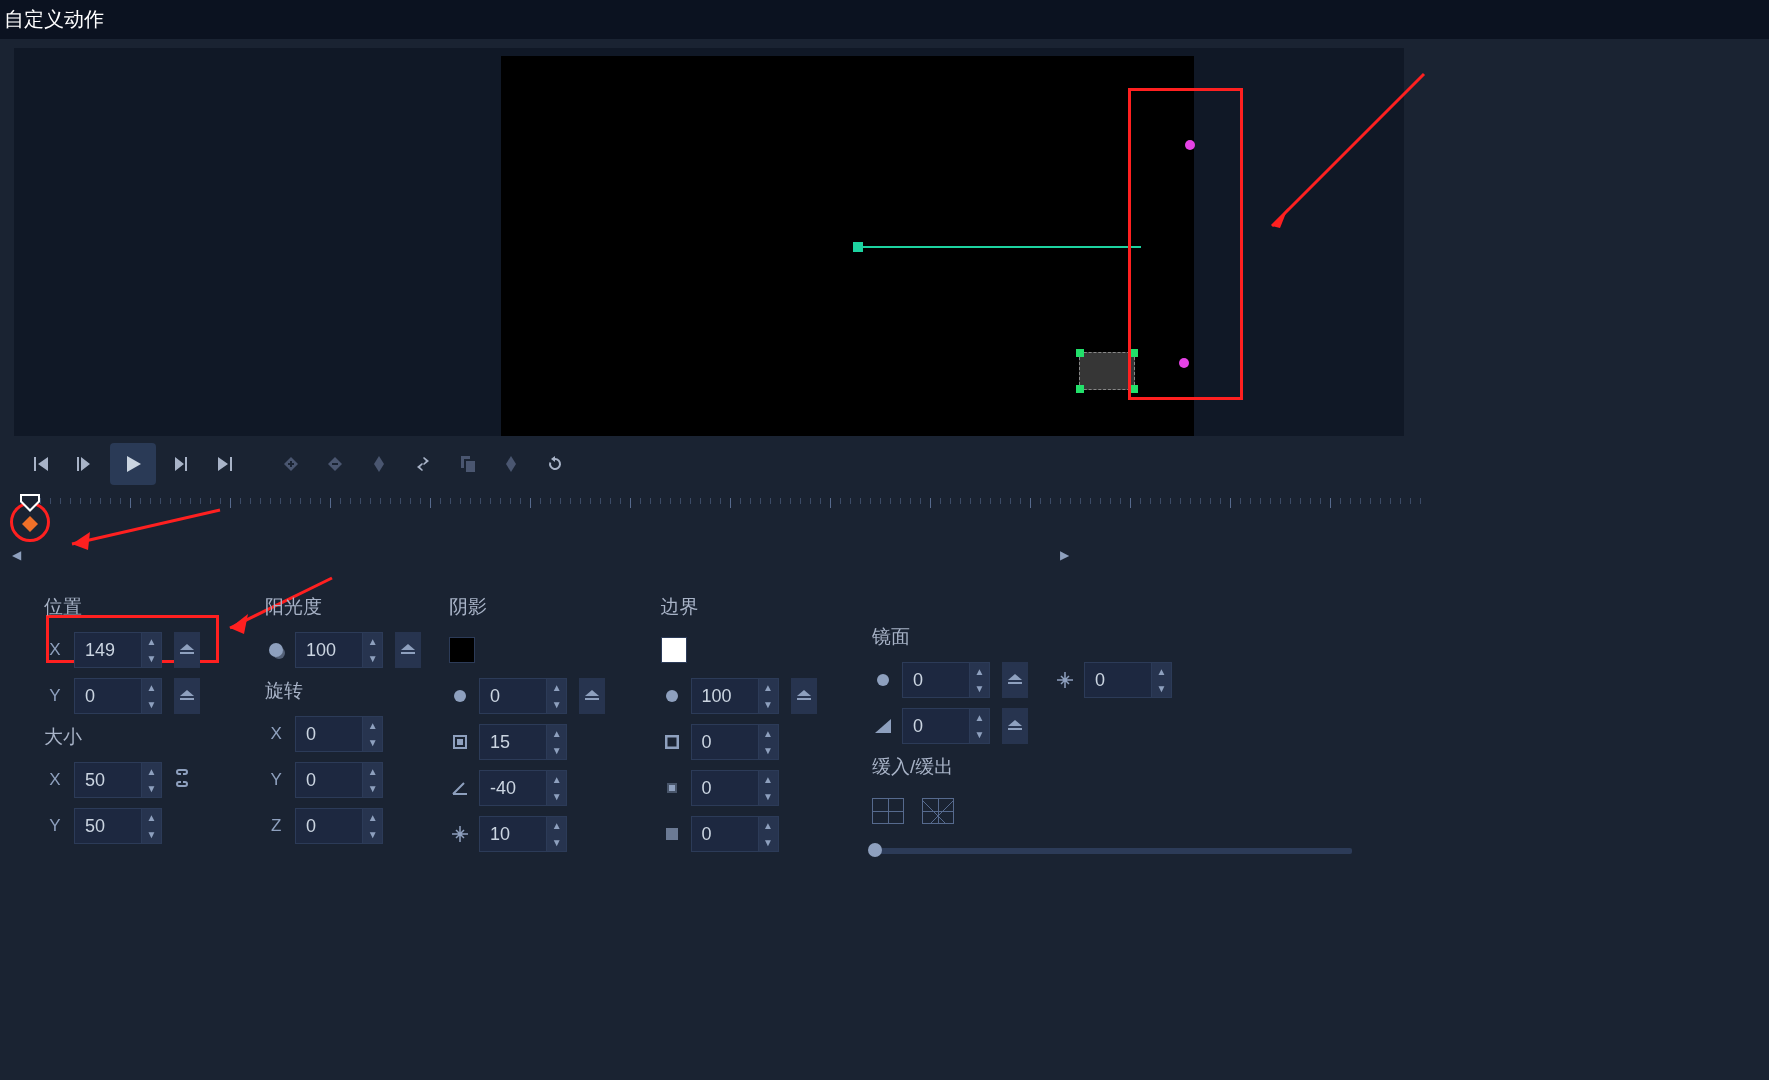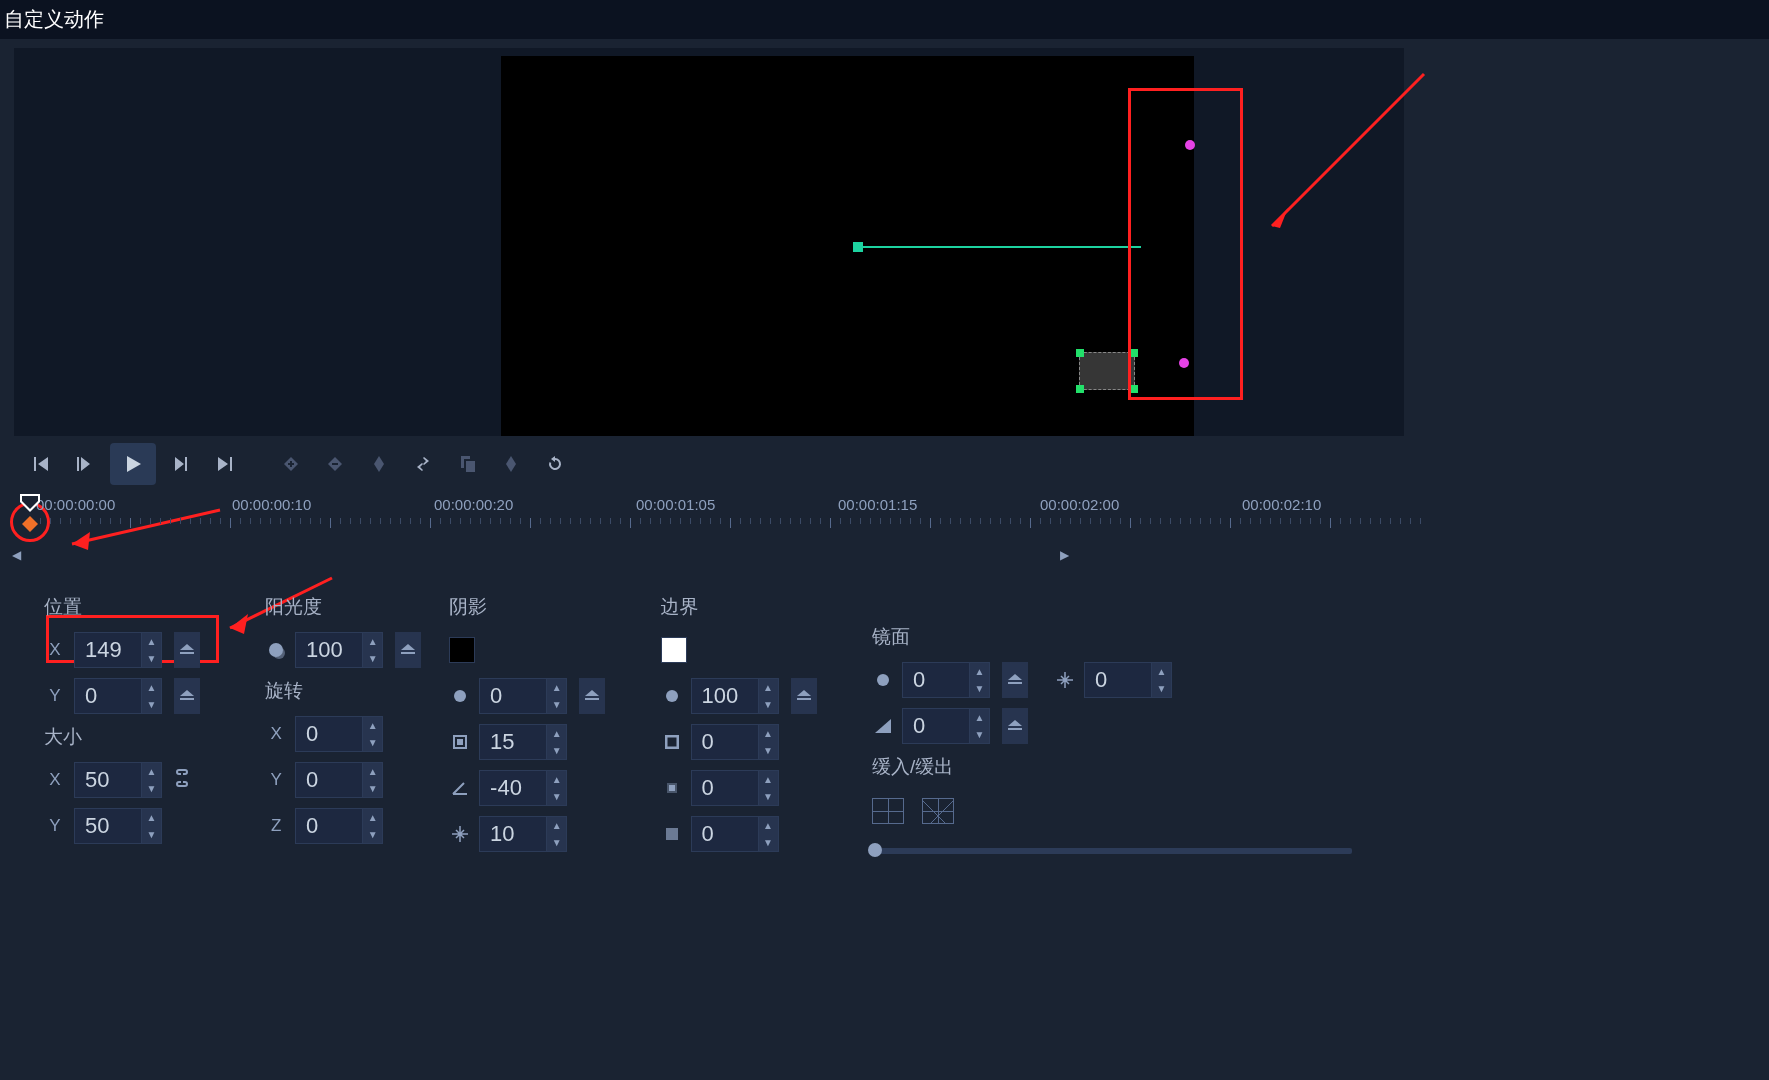--- a/index.html
+++ b/index.html
@@ -36,21 +36,21 @@
 .kf-marker { position:absolute; top:20px; }
 .tl-arrow { position:absolute; color:#8ea0be; font-size:12px; }
 
 .props { position:absolute; left:14px; top:586px; width:1390px; display:flex; gap:28px; padding:6px 30px; }
 .propcol { display:flex; flex-direction:column; gap:6px; }
 .propcol .section-label { color:#a8b3c7; font-size:19px; margin-bottom:4px; margin-top:2px; }
 .prow { display:flex; align-items:center; gap:8px; height:40px; }
 .prow .plabel { width:22px; color:#8ea0be; font-size:17px; text-align:center; }
 .iconlabel { width:22px; height:22px; display:flex; align-items:center; justify-content:center; color:#8ea0be; }
 .numfield { display:flex; align-items:center; background:#1d2840; border:1px solid #2c3b58; height:36px; }
-.numfield input { background:transparent; border:0; color:#cbd5e1; width:66px; font-size:22px; padding:0 6px 0 10px; outline:none; }
+.numfield input { background:transparent; border:0; color:#cbd5e1; width:66px; font-size:18px; padding:0 6px 0 10px; outline:none; }
 .spin { display:flex; flex-direction:column; background:#27344f; width:20px; height:34px; border-left:1px solid #2c3b58; }
 .spin div { flex:1; display:flex; align-items:center; justify-content:center; cursor:pointer; font-size:10px; color:#8ea0be; }
 .kfbtn { width:26px; height:36px; background:#27344f; display:flex; align-items:center; justify-content:center; margin-left:4px; cursor:pointer; }
 .swatch { width:26px; height:26px; border:1px solid #2c3b58; cursor:pointer; }
 .linkbtn { color:#8ea0be; cursor:pointer; margin-left:4px; }
 .easegrid { display:flex; gap:18px; margin-top:8px; }
 .easegrid .eicon { width:32px; height:26px; border:1px solid #566a8e; position:relative; cursor:pointer; }
 .easegrid .eicon::before,.easegrid .eicon::after { content:""; position:absolute; background:#566a8e; }
 .easegrid .eicon::before { width:100%; height:1px; top:50%; }
 .easegrid .eicon::after { width:1px; height:100%; left:50%; }
@@ -154,29 +154,20 @@
       </svg>
     </div>
   <div class="cbtn">
       <svg width="18" height="16" viewBox="0 0 18 16">
         <path d="M9 2a6 6 0 1 1-5.7 4.2l1.9.6A4 4 0 1 0 9 4V6L5 3l4-3z" fill="currentColor"></path>
       </svg>
     </div>
 </div>
 
 <div class="timeline">
-  <div class="tl-labels">
-    <span class="tl-lbl" style="left:22px">00:00:00:00</span>
-    <span class="tl-lbl" style="left:218px">00:00:00:10</span>
-    <span class="tl-lbl" style="left:420px">00:00:00:20</span>
-    <span class="tl-lbl" style="left:622px">00:00:01:05</span>
-    <span class="tl-lbl" style="left:824px">00:00:01:15</span>
-    <span class="tl-lbl" style="left:1026px">00:00:02:00</span>
-    <span class="tl-lbl" style="left:1228px">00:00:02:10</span>
-  </div>
   <div class="tl-ticks" id="ticks">
       <div class="tick major" style="left: 16px;"></div>
       <div class="tick" style="left: 26px;"></div>
       <div class="tick" style="left: 36px;"></div>
       <div class="tick" style="left: 46px;"></div>
       <div class="tick" style="left: 56px;"></div>
       <div class="tick" style="left: 66px;"></div>
       <div class="tick" style="left: 76px;"></div>
       <div class="tick" style="left: 86px;"></div>
       <div class="tick" style="left: 96px;"></div>

